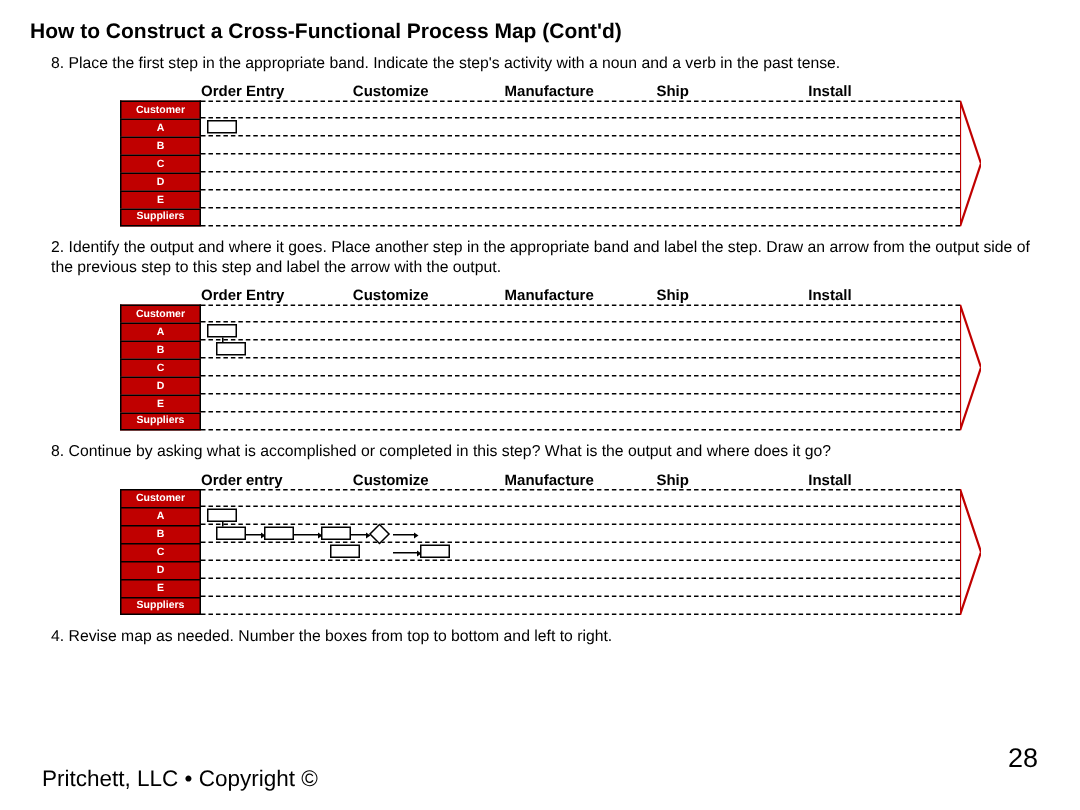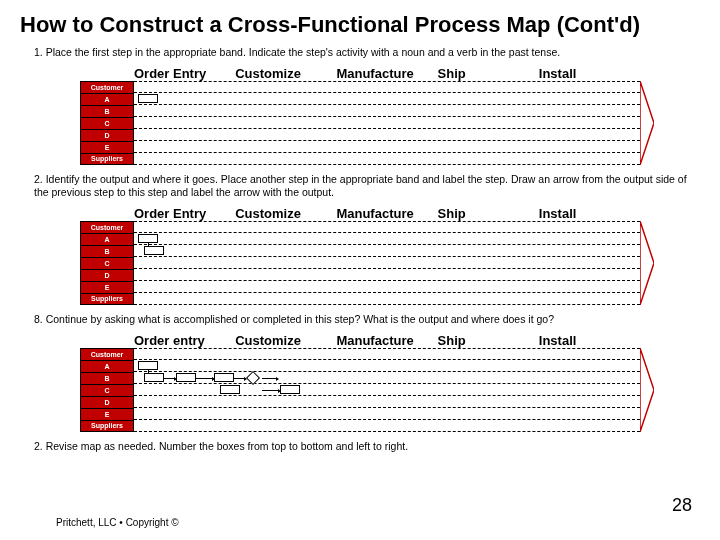--- a/index.html
+++ b/index.html
@@ -8,37 +8,37 @@
     padding: 12px 20px;
     width: 720px;
     height: 540px;
     font-family: Arial, sans-serif;
     font-size: 10px;
     color: #000;
     position: relative;
     background: #fff;
   }
   .title {
-    font-size: 22px;
+    font-size: 14px;
     font-weight: bold;
     margin: 0 0 4px 0;
   }
   .step-text {
     font-size: 10.5px;
     margin: 8px 0 6px 14px;
     line-height: 1.3;
   }
   .diagram {
     margin: 0 auto 4px auto;
     width: 560px;
     position: relative;
   }
   .phase-headers {
     display: flex;
-    font-size: 13px;
+    font-size: 10px;
     font-weight: bold;
     margin-left: 54px;
   }
   .phase-headers span {
     flex: 1 1 0;
   }
   .swim {
     display: flex;
     align-items: stretch;
   }
@@ -122,36 +122,36 @@
     position: absolute;
     left: -2px;
     bottom: -3px;
     border-top: 3px solid #000;
     border-left: 2px solid transparent;
     border-right: 2px solid transparent;
   }
   .footer {
     position: absolute;
     bottom: 12px;
-    left: 56px;
-    font-size: 10px;
+    left: 28px;
+    font-size: 15px;
   }
   .pagenum {
     position: absolute;
     bottom: 24px;
     right: 28px;
     font-size: 18px;
   }
 </style>
 </head>
 <body>
 
 <h1 class="title">How to Construct a Cross-Functional Process Map (Cont'd)</h1>
 
-<p class="step-text">1. Place the first step in the appropriate band. Indicate the step's activity with a noun and a verb in the past tense.</p>
+<p class="step-text">8. Place the first step in the appropriate band. Indicate the step's activity with a noun and a verb in the past tense.</p>
 
 <div class="diagram">
   <div class="phase-headers">
     <span>Order Entry</span>
     <span>Customize</span>
     <span>Manufacture</span>
     <span>Ship</span>
     <span>Install</span>
   </div>
   <div class="swim">
@@ -271,16 +271,16 @@
       <div class="lane"></div>
       <div class="arrowhead">
         <svg width="14" height="84">
             <polygon points="0,0 14,42 0,84" fill="none" stroke="#c00000" stroke-width="1.5"></polygon>
           </svg>
       </div>
     </div>
   </div>
 </div>
 
-<p class="step-text">2. Revise map as needed. Number the boxes from top to bottom and left to right.</p>
+<p class="step-text">4. Revise map as needed. Number the boxes from top to bottom and left to right.</p>
 
 <div class="footer">Pritchett, LLC • Copyright ©</div>
 <div class="pagenum">28</div>
 
 </body></html>

